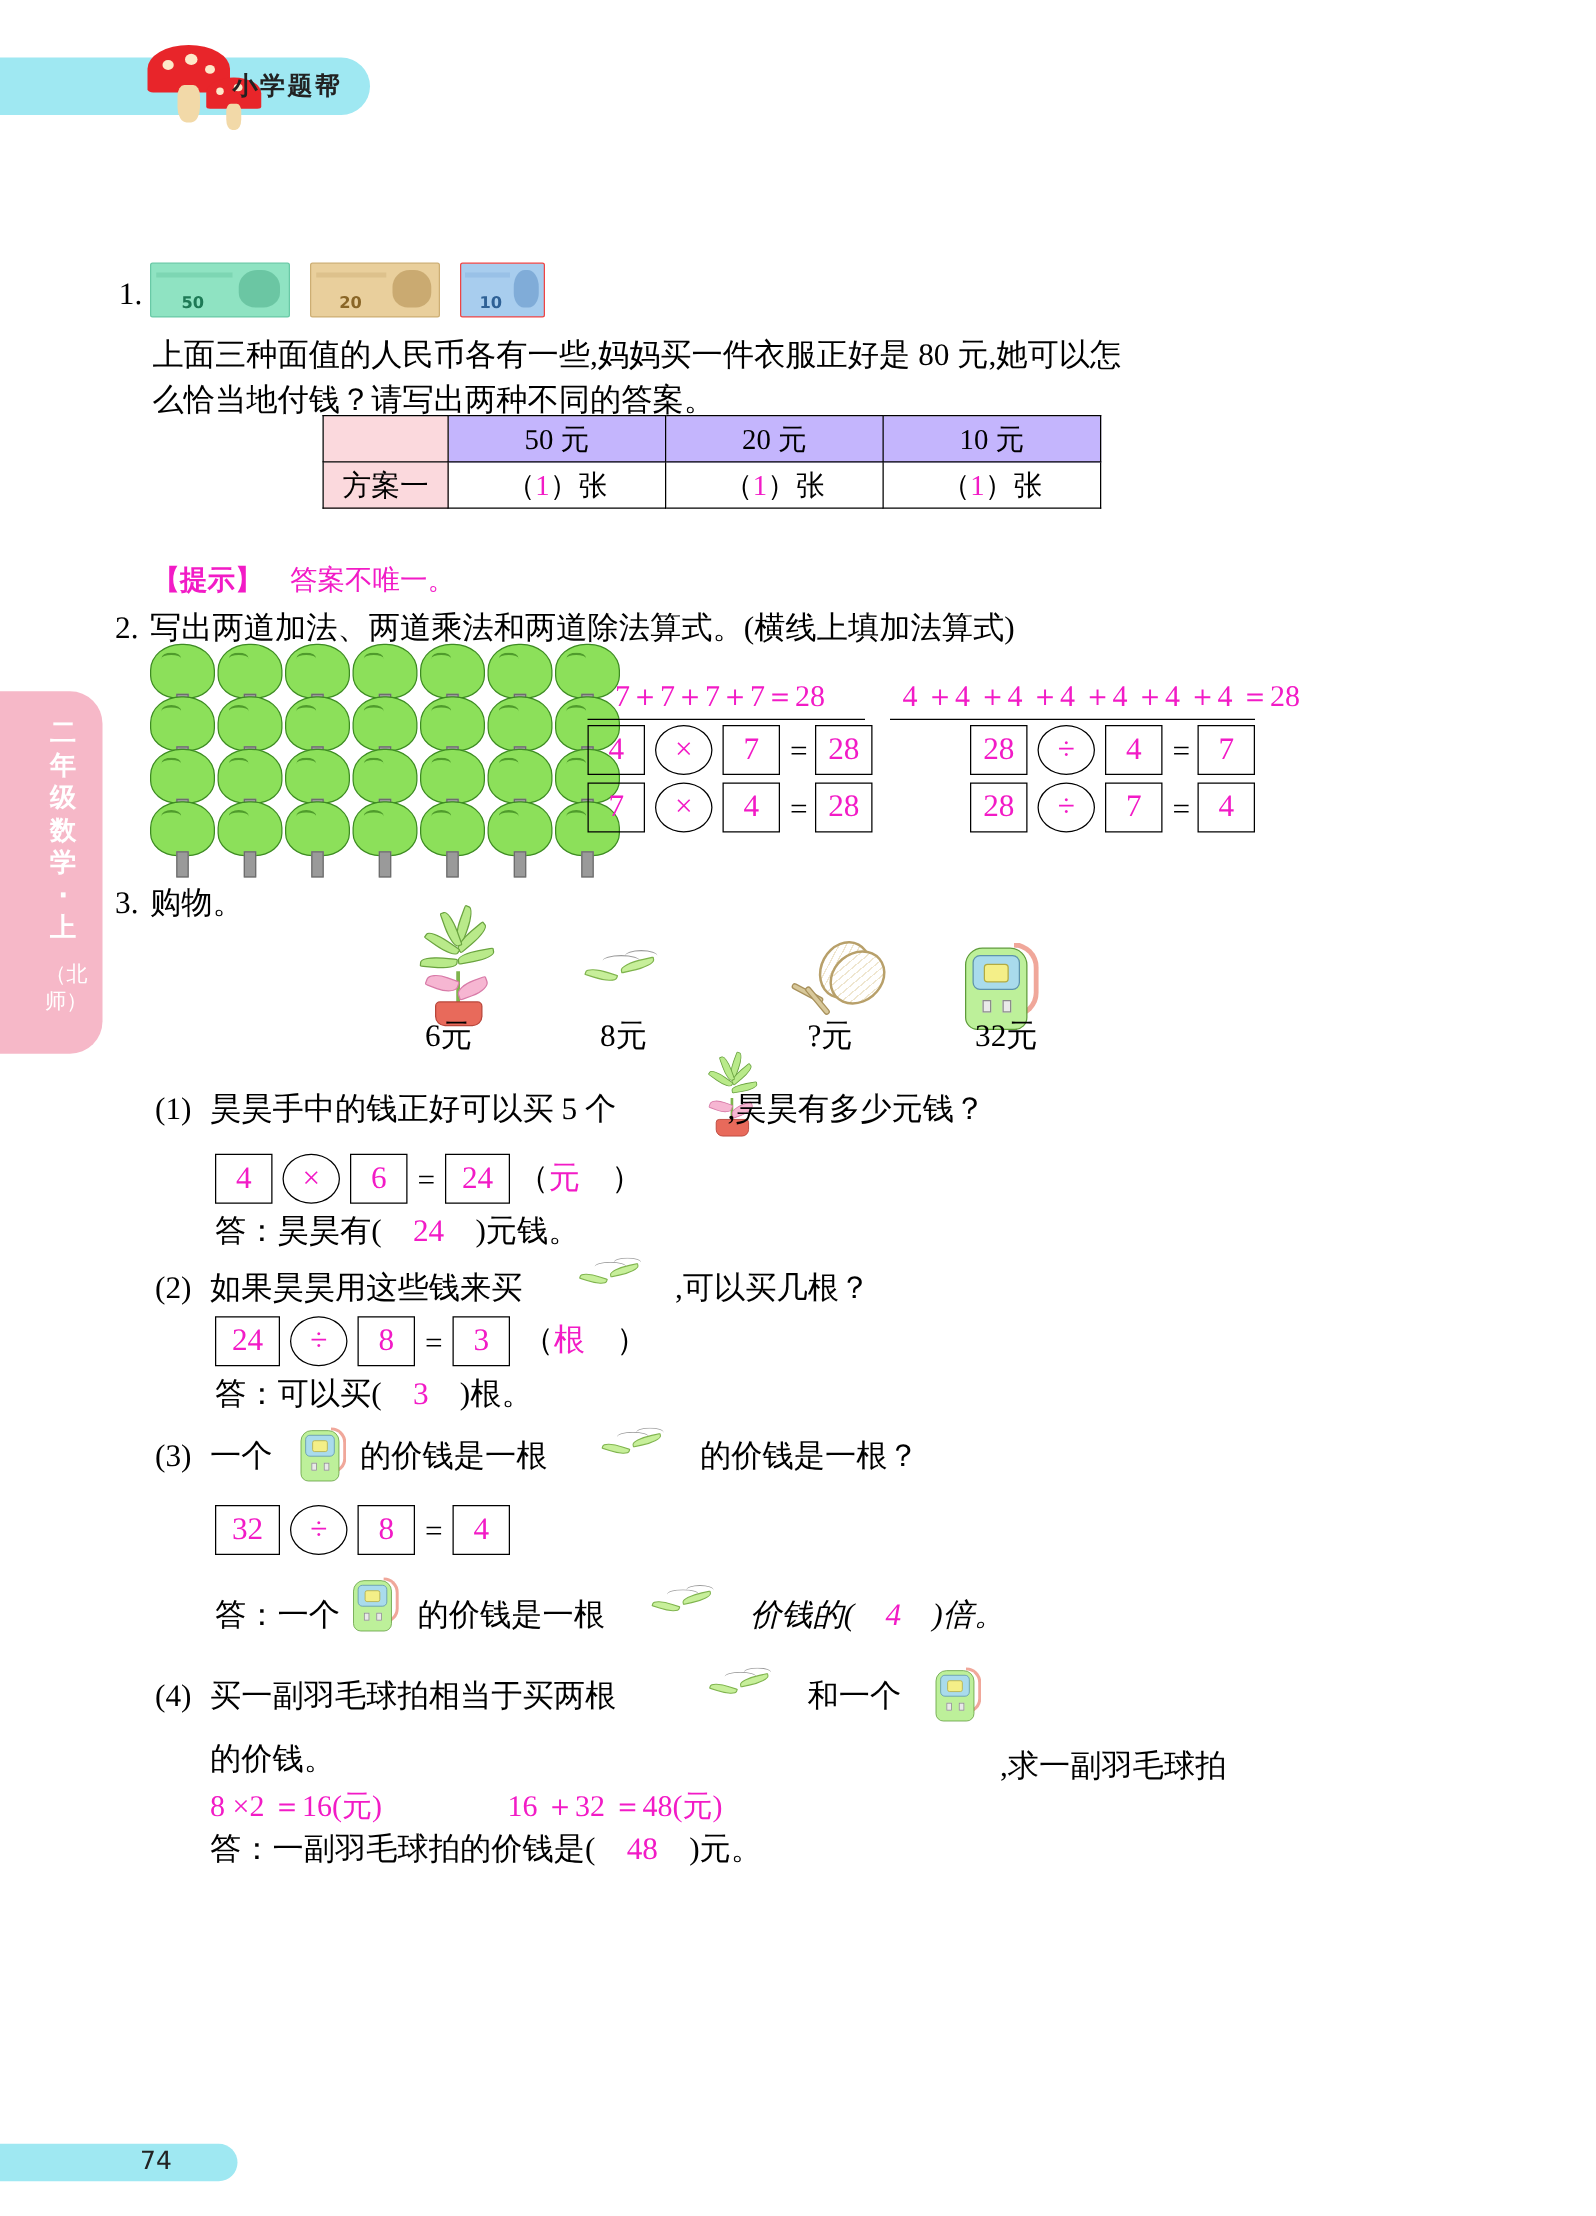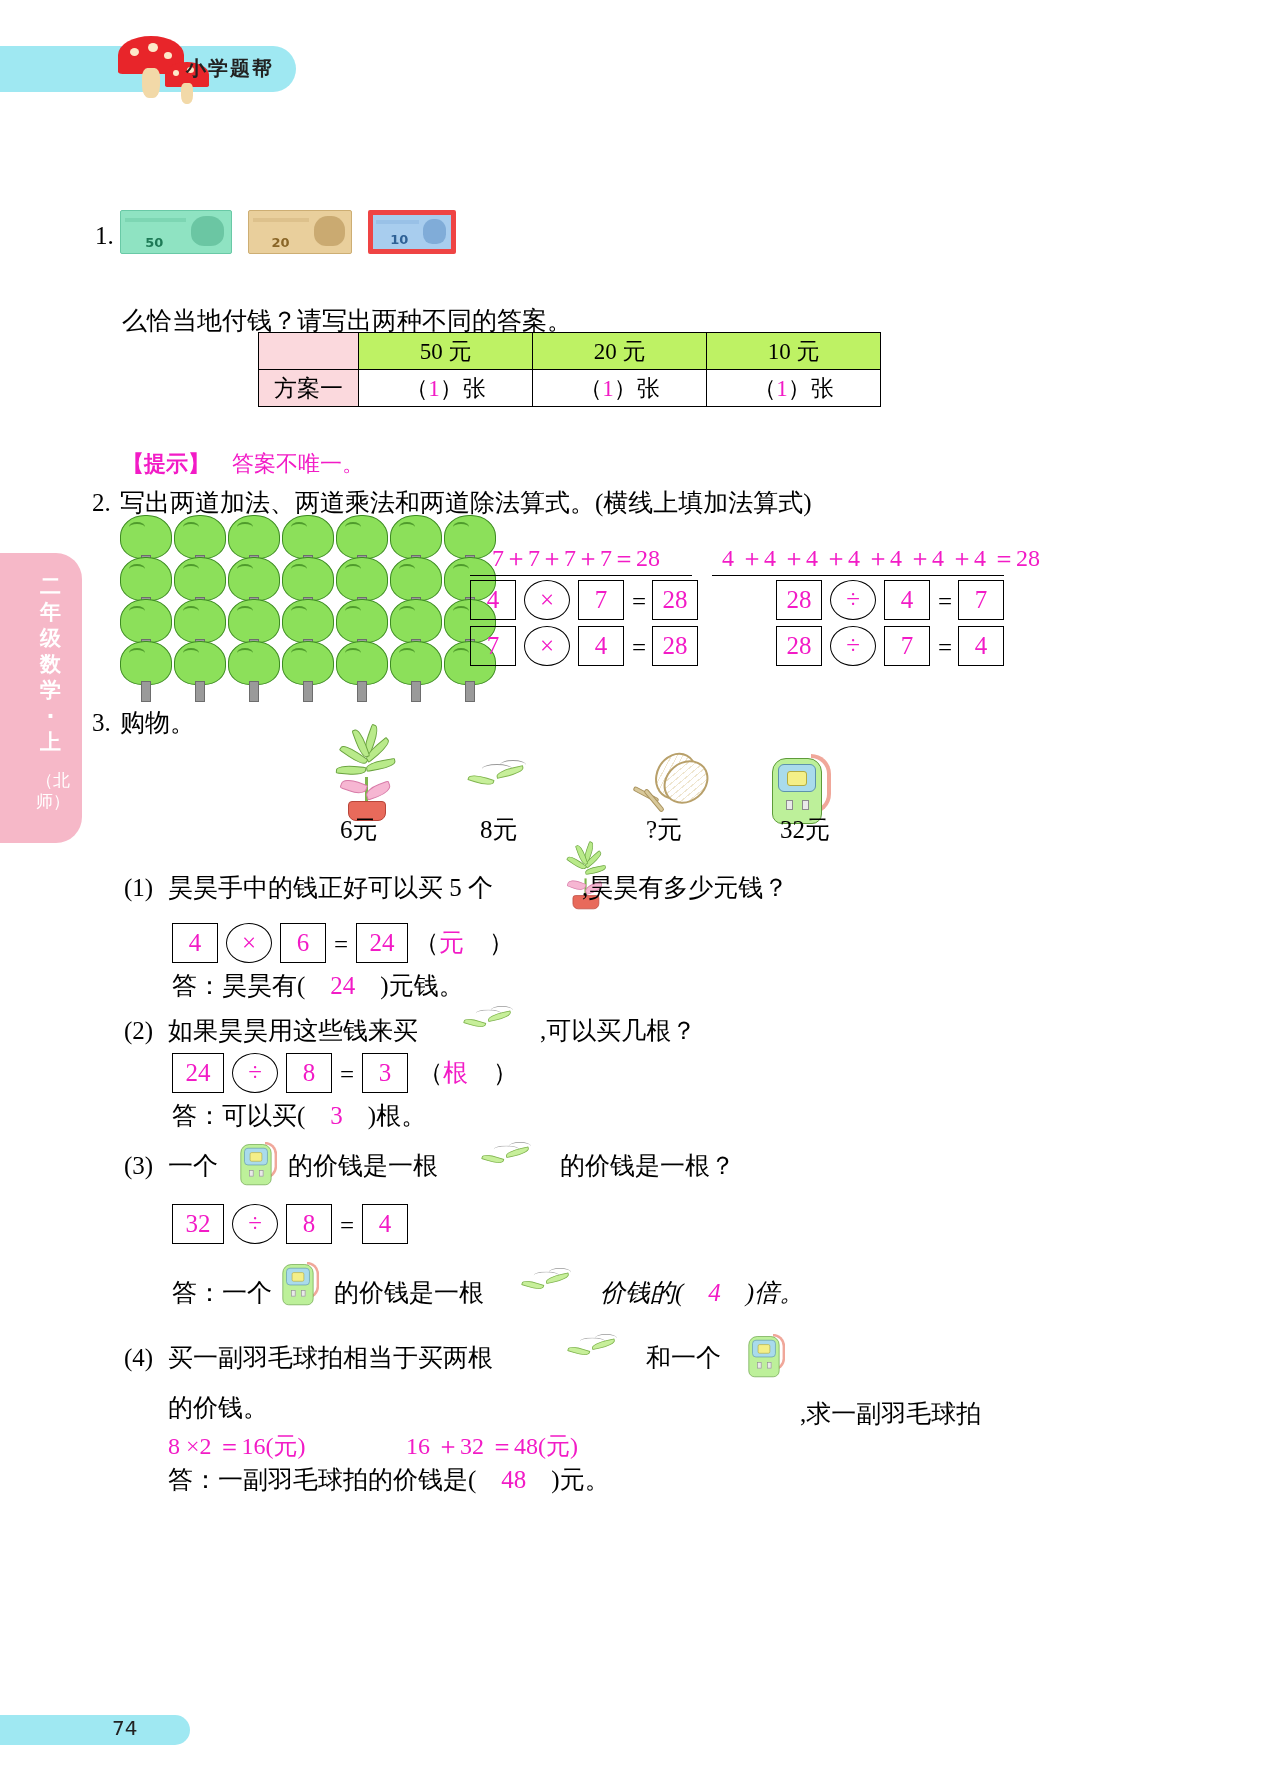--- a/index.html
+++ b/index.html
@@ -88,21 +88,21 @@
   }
   .note .band { position:absolute; left:4%; top:16%; width:55%; height:10%; opacity:.5; }
 
   
   .tbl { position:absolute; border-collapse:collapse; }
   .tbl td {
     border:1.6px solid #000; text-align:center;
     font-size:23px; height:37px; color:#000;
     font-family:"Liberation Serif",serif;
   }
-  .tbl .hd { background:#bef264; }
+  .tbl .hd { background:#c4b5fd; }
   .tbl .rowhd { background:#fbd9dd; width:100px; }
 
   
   .hint-tag {
     position:absolute; font-size:22px; color:#f21bc6; font-weight:bold;
     white-space:nowrap;
   }
 
   
   .tree { position:absolute; width:56px; height:62px; }
@@ -239,26 +239,27 @@
   <div class="note" style="left:120px;top:210px;width:112px;height:44px;background:#8fe3c2;border:1px solid #69c9a6;">
     <div class="band" style="background:#6cc9a4;"></div>
     <div class="face" style="background:#4fae8a;"></div>
     <div class="val" style="color:#1e7a56;">50</div>
   </div>
   <div class="note" style="left:248px;top:210px;width:104px;height:44px;background:#e9cf9c;border:1px solid #cdae73;">
     <div class="band" style="background:#d2b47c;"></div>
     <div class="face" style="background:#b08c4e;"></div>
     <div class="val" style="color:#8a6627;">20</div>
   </div>
-  <div class="note" style="left:368px;top:210px;width:88px;height:44px;background:#a8cdee;border:5px solid #ef4444;">
+  <div class="note" style="left:368px;top:210px;width:68px;height:44px;background:#a8cdee;border:1px solid #ef4444;">
     <div class="band" style="background:#89b6e0;"></div>
     <div class="face" style="background:#5e92c6;"></div>
     <div class="val" style="color:#2f6196;">10</div>
   </div>
 
+  <div class="txt" style="left:122px;top:267px;">上面三种面值的人民币各有一些,妈妈买一件衣服正好是 80 元,她可以怎</div>
   <div class="txt" style="left:122px;top:303px;">么恰当地付钱？请写出两种不同的答案。</div>
 
   <table class="tbl" style="left:258px;top:332px;">
     <tbody>
         <tr>
       <td class="hd rowhd"></td>
       <td class="hd" style="width:174px;">50 元</td>
       <td class="hd" style="width:174px;">20 元</td>
       <td class="hd" style="width:174px;">10 元</td>
     </tr>

